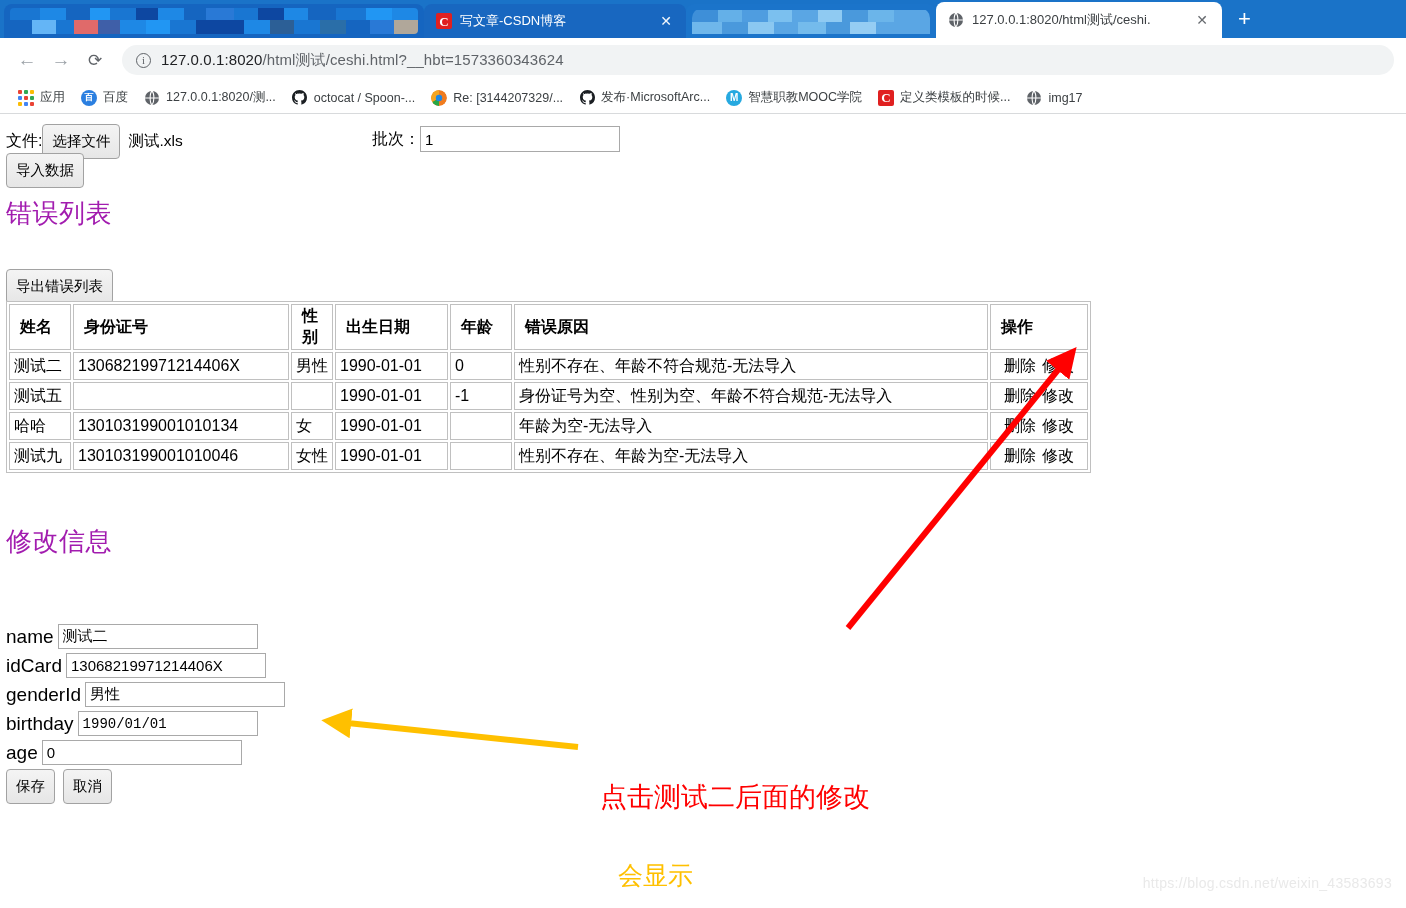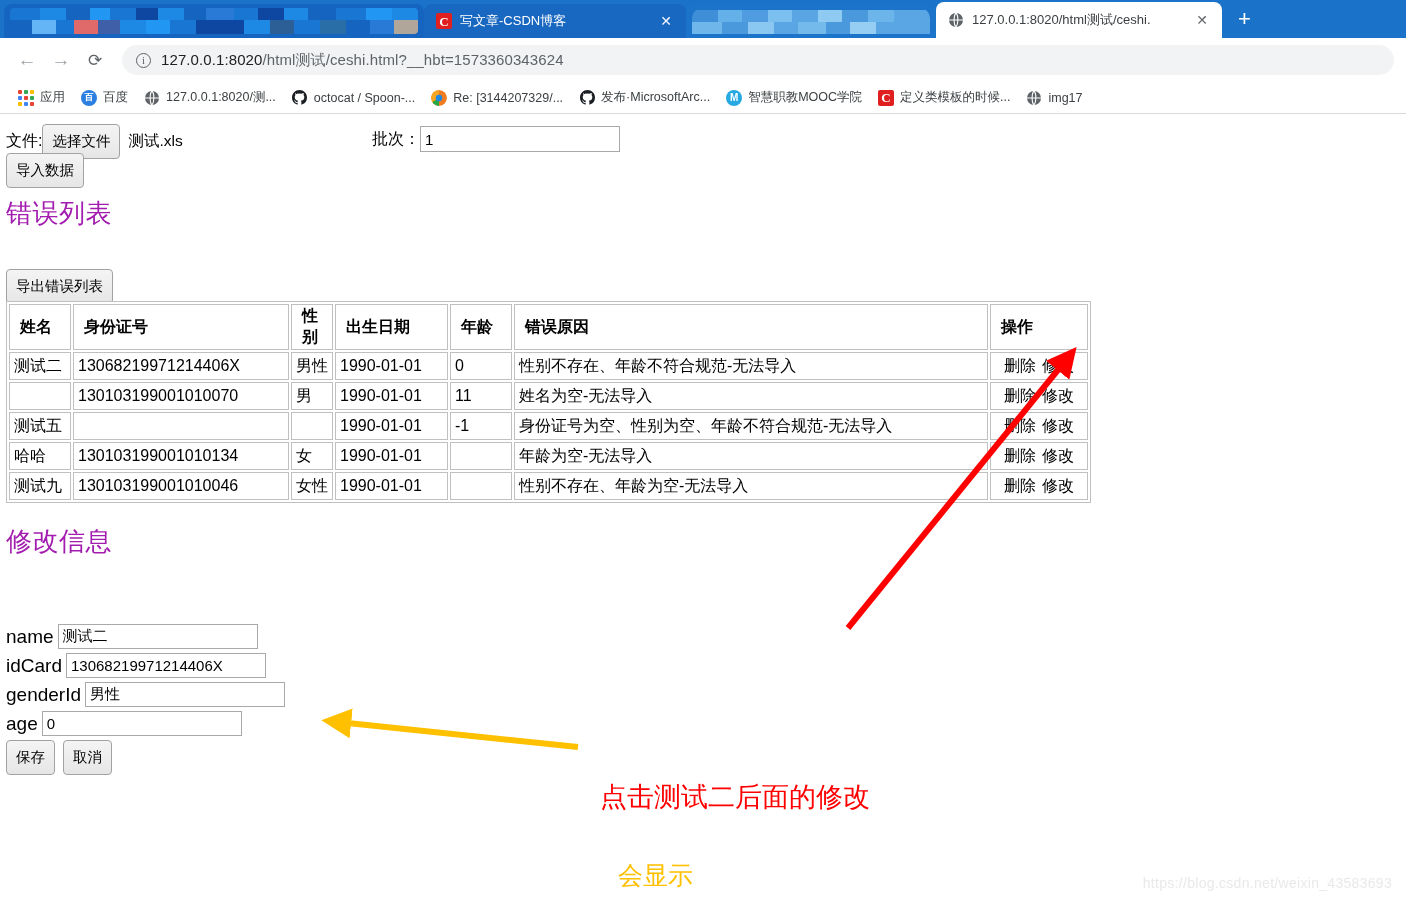--- a/index.html
+++ b/index.html
@@ -549,31 +549,20 @@
       </tr>
     </thead>
     <tbody>
       <tr>
         <td class="c-name">测试二</td>
         <td class="c-id">13068219971214406X</td>
         <td class="c-gender">男性</td>
         <td class="c-birth">1990-01-01</td>
         <td class="c-age">0</td>
         <td class="c-reason">性别不存在、年龄不符合规范-无法导入</td>
-        <td class="c-op">
-          <a href="#">删除</a><a href="#">修改</a>
-        </td>
-      </tr>
-      <tr>
-        <td class="c-name"></td>
-        <td class="c-id">130103199001010070</td>
-        <td class="c-gender">男</td>
-        <td class="c-birth">1990-01-01</td>
-        <td class="c-age">11</td>
-        <td class="c-reason">姓名为空-无法导入</td>
         <td class="c-op">
           <a href="#">删除</a><a href="#">修改</a>
         </td>
       </tr>
       <tr>
         <td class="c-name">测试五</td>
         <td class="c-id"></td>
         <td class="c-gender"></td>
         <td class="c-birth">1990-01-01</td>
         <td class="c-age">-1</td>
@@ -616,20 +605,24 @@
     </div>
     <div class="frow">
       <label>idCard</label>
       <input style="width: 200px;" value="13068219971214406X">
     </div>
     <div class="frow">
       <label>genderId</label>
       <input style="width: 200px;" value="男性">
     </div>
     <div class="frow">
+      <label>birthday</label>
+      <input class="mono" style="width: 180px;" value="1990/01/01">
+    </div>
+    <div class="frow">
       <label>age</label>
       <input style="width: 200px;" value="0">
     </div>
     <div class="fbtns">
       <button class="btn">保存</button>
       <button class="btn">取消</button>
     </div>
   </div>
 
   <svg class="arrows">

